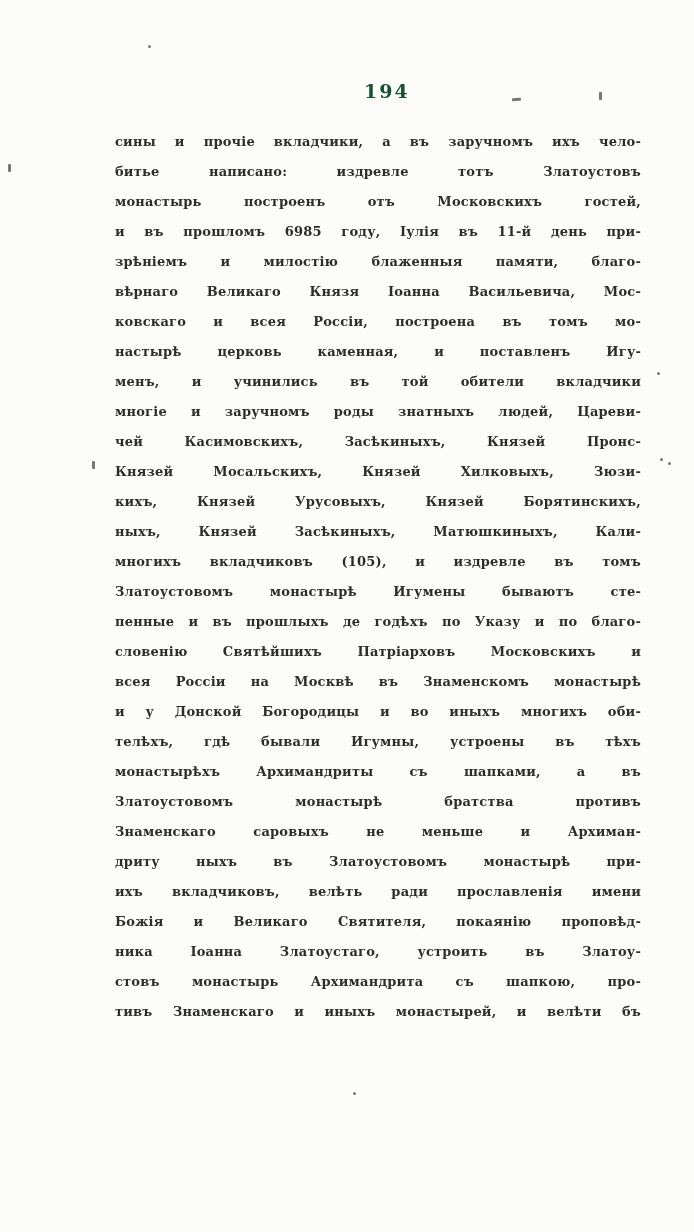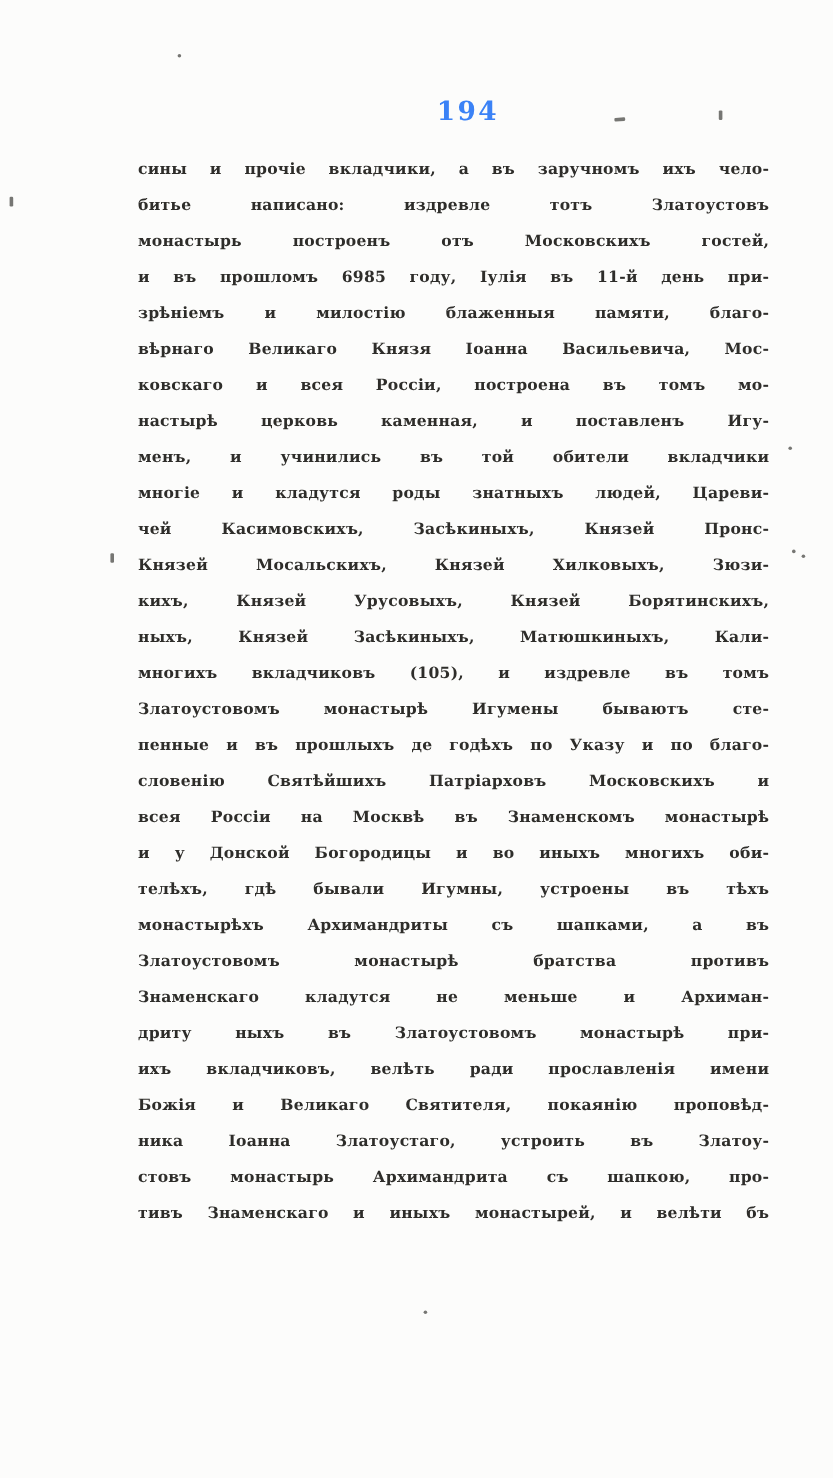--- a/index.html
+++ b/index.html
@@ -12,24 +12,24 @@
     height: 1232px;
     background: #fcfcfb;
     overflow: hidden;
     font-family: "DejaVu Serif", serif;
     color: #2e2d2a;
   }
   .page-number {
     position: absolute;
     left: 364px;
     top: 80px;
-    font-size: 22px;
+    font-size: 19px;
     font-weight: 700;
     letter-spacing: 2px;
-    color: #3b82f6;
+    color: #14532d;
   }
   .textblock {
     position: absolute;
     left: 115px;
     top: 127px;
     width: 526px;
   }
   .line {
     height: 30px;
     line-height: 30px;
@@ -72,35 +72,35 @@
   <div class="textblock">
       <div class="line">сины и прочіе вкладчики, а въ заручномъ ихъ чело-</div>
       <div class="line">битье написано: издревле тотъ Златоустовъ</div>
       <div class="line">монастырь построенъ отъ Московскихъ гостей,</div>
       <div class="line">и въ прошломъ 6985 году, Іулія въ 11-й день при-</div>
       <div class="line">зрѣніемъ и милостію блаженныя памяти, благо-</div>
       <div class="line">вѣрнаго Великаго Князя Іоанна Васильевича, Мос-</div>
       <div class="line">ковскаго и всея Россіи, построена въ томъ мо-</div>
       <div class="line">настырѣ церковь каменная, и поставленъ Игу-</div>
       <div class="line">менъ, и учинились въ той обители вкладчики</div>
-      <div class="line">многіе и кладутся роды знатныхъ людей, Цареви-</div>
+      <div class="line">многіе и заручномъ роды знатныхъ людей, Цареви-</div>
       <div class="line">чей Касимовскихъ, Засѣкиныхъ, Князей Пронс-</div>
       <div class="line">Князей Мосальскихъ, Князей Хилковыхъ, Зюзи-</div>
       <div class="line">кихъ, Князей Урусовыхъ, Князей Борятинскихъ,</div>
       <div class="line">ныхъ, Князей Засѣкиныхъ, Матюшкиныхъ, Кали-</div>
       <div class="line">многихъ вкладчиковъ (105), и издревле въ томъ</div>
       <div class="line">Златоустовомъ монастырѣ Игумены бываютъ сте-</div>
       <div class="line">пенные и въ прошлыхъ де годѣхъ по Указу и по благо-</div>
       <div class="line">словенію Святѣйшихъ Патріарховъ Московскихъ и</div>
       <div class="line">всея Россіи на Москвѣ въ Знаменскомъ монастырѣ</div>
       <div class="line">и у Донской Богородицы и во иныхъ многихъ оби-</div>
       <div class="line">телѣхъ, гдѣ бывали Игумны, устроены въ тѣхъ</div>
       <div class="line">монастырѣхъ Архимандриты съ шапками, а въ</div>
       <div class="line">Златоустовомъ монастырѣ братства противъ</div>
-      <div class="line">Знаменскаго кладутся не меньше и Архиман-</div>
+      <div class="line">Знаменскаго саровыхъ не меньше и Архиман-</div>
       <div class="line">дриту ныхъ въ Златоустовомъ монастырѣ при-</div>
       <div class="line">ихъ вкладчиковъ, велѣть ради прославленія имени</div>
       <div class="line">Божія и Великаго Святителя, покаянію проповѣд-</div>
       <div class="line">ника Іоанна Златоустаго, устроить въ Златоу-</div>
       <div class="line">стовъ монастырь Архимандрита съ шапкою, про-</div>
       <div class="line">тивъ Знаменскаго и иныхъ монастырей, и велѣти бъ</div>
     </div>
 
 </div>
 

